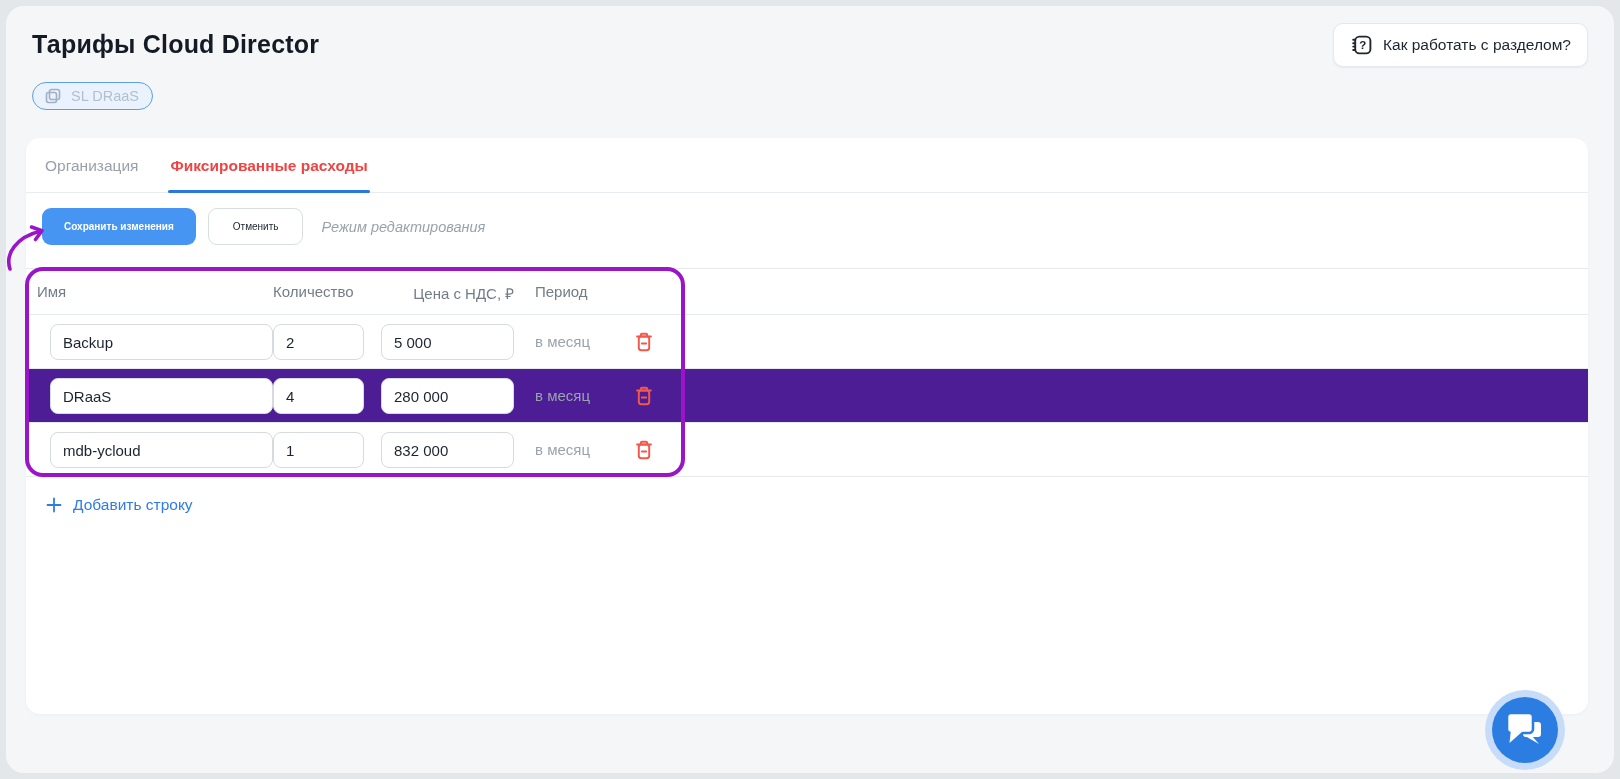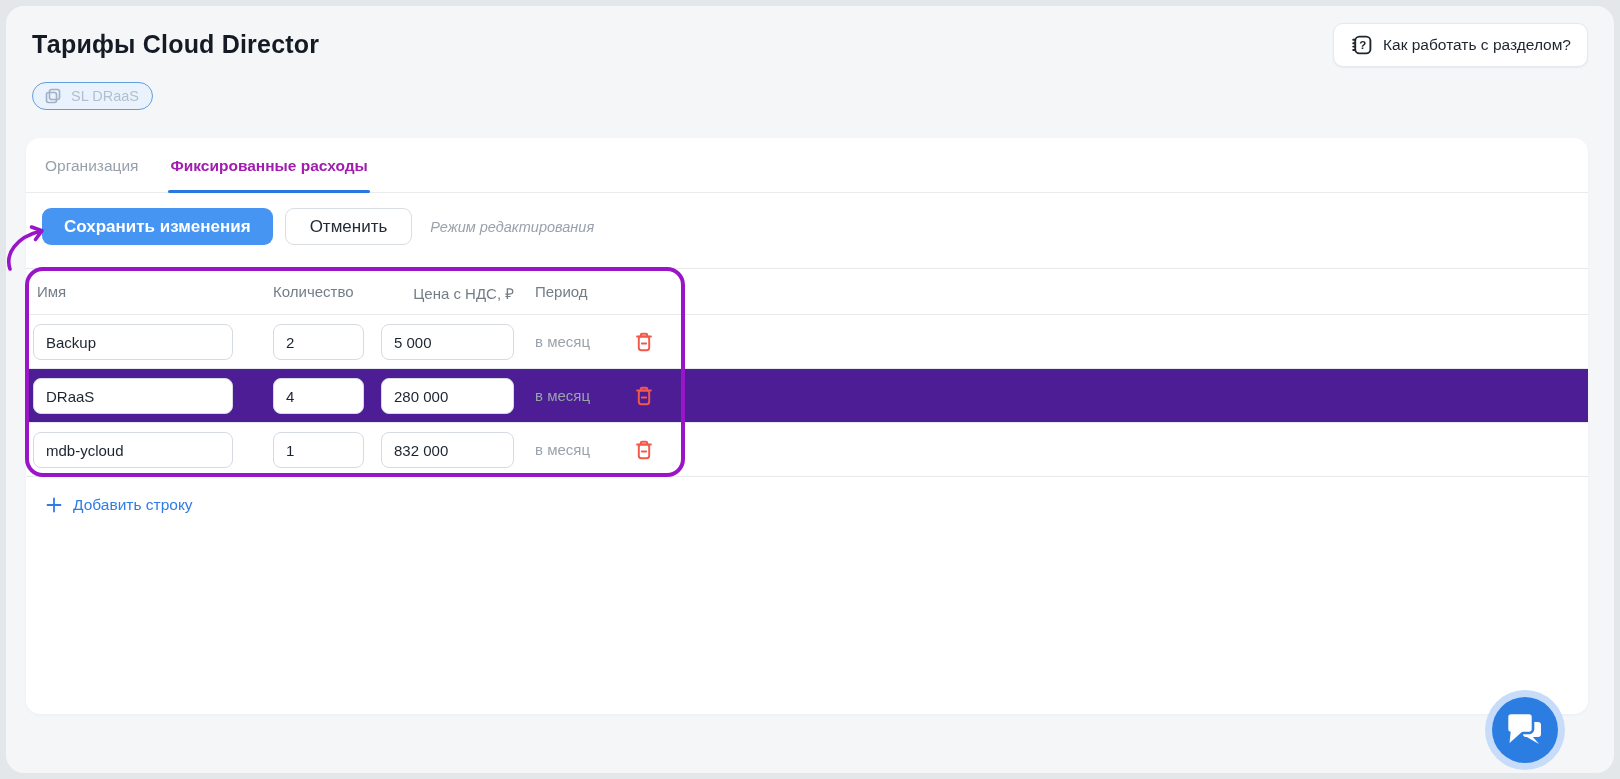--- a/index.html
+++ b/index.html
@@ -25,48 +25,48 @@
 
   
   .card { position:absolute; left:20px; top:132px; width:1562px; height:576px;
     background:#ffffff; border-radius:14px; box-shadow:0 1px 3px rgba(30,40,60,.04); }
 
   .tabbar { position:absolute; left:0; top:0; right:0; height:55px;
     border-bottom:1px solid #e9ecef; display:flex; align-items:flex-end;
     padding-left:17px; gap:28px; }
   .tab { position:relative; font-size:15.5px; color:#98a1ab; padding:0 2px 17px;
     cursor:pointer; }
-  .tab.active { color:#a21caf; font-weight:700; }
+  .tab.active { color:#ef4444; font-weight:700; }
   .tab.active::after { content:""; position:absolute; left:0; right:0; bottom:-1px;
     height:3px; background:#2878e0; border-radius:2px; }
 
   .toolbar { position:absolute; left:16px; top:70px; height:37px;
     display:flex; align-items:center; gap:12px; }
-  .btn { height:37px; border-radius:9px; font-size:17px; cursor:pointer;
+  .btn { height:37px; border-radius:9px; font-size:10px; cursor:pointer;
     font-family:inherit; }
   .btn-save { background:#4795f2; color:#ffffff; font-weight:700; border:none;
     padding:0 22px; }
   .btn-cancel { background:#ffffff; color:#222b36; border:1px solid #d9dee3;
     padding:0 24px; }
   .mode-label { margin-left:6px; font-size:14.5px; color:#99a2ac;font-style:italic; }
 
   
   .table { position:absolute; left:0; top:130px; right:0; border-top:1px solid #e7eaed; }
   .thead { position:relative; height:45px; }
   .th { position:absolute; top:14px; font-size:15px; color:#737d87; }
   .th-name   { left:11px; }
   .th-qty    { left:247px; }
   .th-price  { left:355px; width:133px; text-align:right; }
   .th-period { left:509px; }
   .trow { position:relative; height:54px; border-top:1px solid #e7eaed; }
   .trow.striped { background:#4c1d95; }
   .trow input { position:absolute; top:9px; height:36px; border:1px solid #d6dbe1;
     border-radius:8px; background:#ffffff; padding:0 12px; font-size:15px;
     color:#1c2430; font-family:inherit; outline:none; }
-  .in-name  { left:7px;   width:200px; }
+  .in-name  { left:24px;   width:223px; }
   .in-qty   { left:247px; width:91px; }
   .in-price { left:355px; width:133px; }
   .period { position:absolute; left:509px; top:18px; font-size:15px; color:#9aa3ad; }
   .trash-btn { position:absolute; left:605px; top:13px; width:28px; height:28px;
     background:none; border:none; cursor:pointer; padding:0; }
 
   .add-row { position:absolute; left:19px; top:352px; height:30px;
     display:flex; align-items:center; gap:10px; cursor:pointer;
     font-size:15.5px; color:#2f7ce5;text-align:right; }
 

